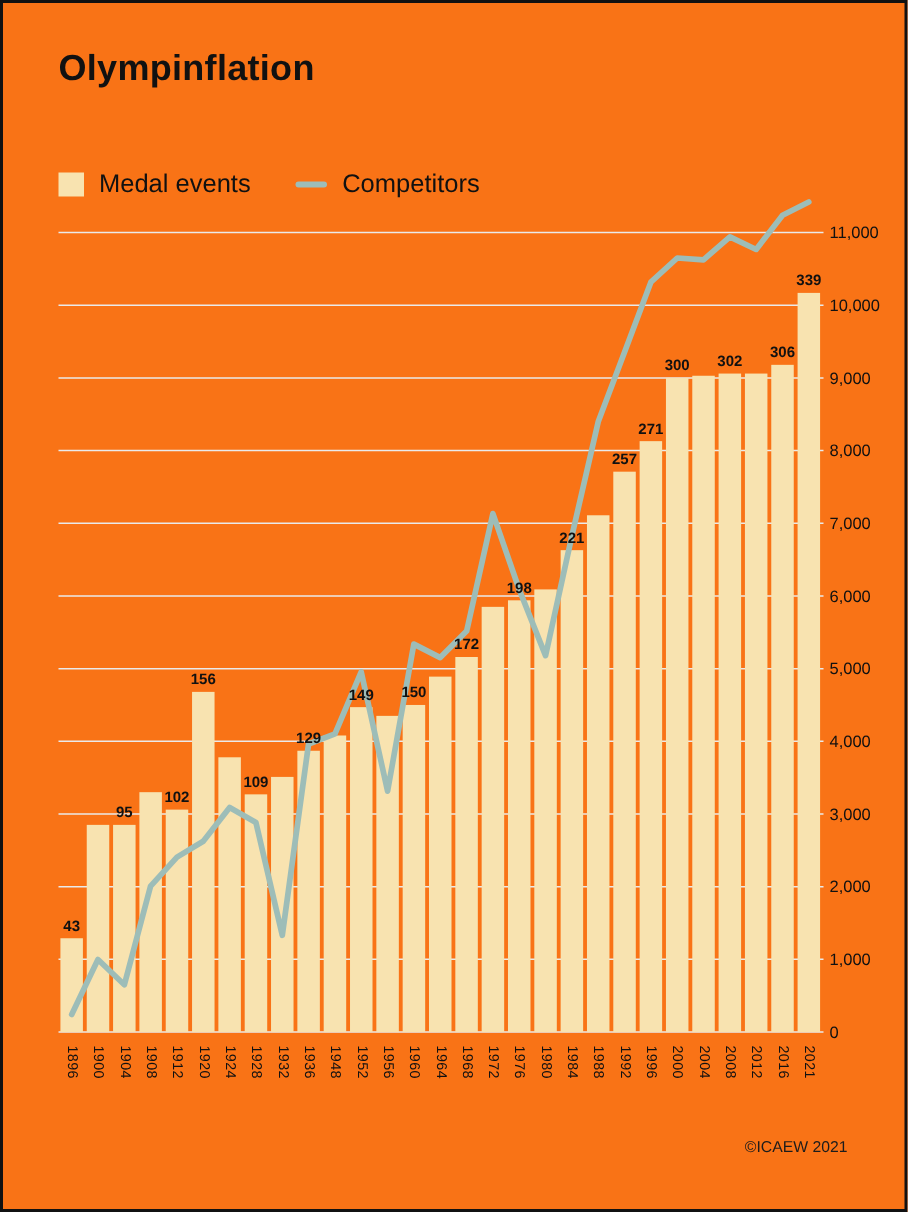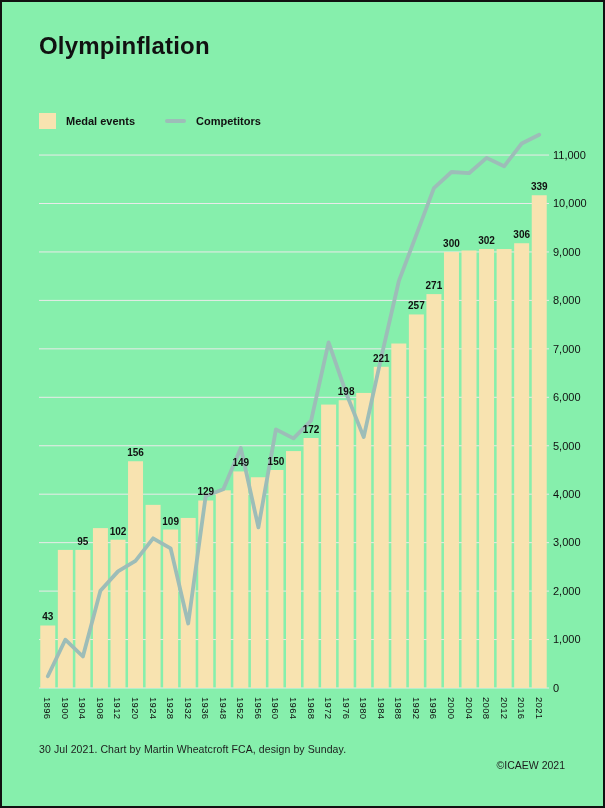--- a/index.html
+++ b/index.html
@@ -1,40 +1,40 @@
 <!DOCTYPE html>
 <html><head>
 <meta charset="utf-8">
 <style>
   html,body{margin:0;padding:0;background:#888;}
   .page{
     position:relative;
     width:605px;height:808px;
-    background:#86efac;
+    background:#f97316;
     border:2px solid #111;
     box-sizing:border-box;
     font-family:"Liberation Sans", sans-serif;
     color:#111;
     overflow:hidden;
     padding-left:36px;
   }
   .title{
     position:absolute;left:37px;top:30px;
     font-size:24px;font-weight:700;letter-spacing:.2px;
     margin:0;
   }
   .subtitle{
     position:absolute;left:37px;top:60px;
     font-size:23px;font-weight:400;letter-spacing:.2px;
     margin:0;color:#161616;
   }
   .legend{
     position:absolute;left:37px;top:111px;
     display:flex;align-items:center;gap:10px;
-    font-size:11px;font-weight:700;color:#111;text-align:right;
+    font-size:17px;font-weight:400;color:#111;text-align:right;
   }
   .legend .swatch-bar{
     width:17px;height:16px;background:var(--bar-color,#F8E3B0);
     display:inline-block;
   }
   .legend .swatch-line{
     width:21px;height:4px;border-radius:2px;
     background:var(--line-color,#9DBDB8);
     display:inline-block;margin-left:18px;
   }
@@ -171,16 +171,15 @@
           <text x="431.9137931034483" y="575" text-anchor="start" dominant-baseline="central" transform="rotate(90 431.9137931034483 575)" letter-spacing="0.3">1996</text>
           <text x="449.46551724137936" y="575" text-anchor="start" dominant-baseline="central" transform="rotate(90 449.46551724137936 575)" letter-spacing="0.3">2000</text>
           <text x="467.01724137931035" y="575" text-anchor="start" dominant-baseline="central" transform="rotate(90 467.01724137931035 575)" letter-spacing="0.3">2004</text>
           <text x="484.5689655172414" y="575" text-anchor="start" dominant-baseline="central" transform="rotate(90 484.5689655172414 575)" letter-spacing="0.3">2008</text>
           <text x="502.12068965517244" y="575" text-anchor="start" dominant-baseline="central" transform="rotate(90 502.12068965517244 575)" letter-spacing="0.3">2012</text>
           <text x="519.6724137931035" y="575" text-anchor="start" dominant-baseline="central" transform="rotate(90 519.6724137931035 575)" letter-spacing="0.3">2016</text>
           <text x="537.2241379310345" y="575" text-anchor="start" dominant-baseline="central" transform="rotate(90 537.2241379310345 575)" letter-spacing="0.3">2021</text>
         </g>
       </svg></div>
 
-  <div class="footer-line footer-credit">30 Jul 2021. Chart by Martin Wheatcroft FCA, design by Sunday.</div>
   <div class="footer-copyright">©ICAEW 2021</div>
 
 </div>
 
 </body></html>

